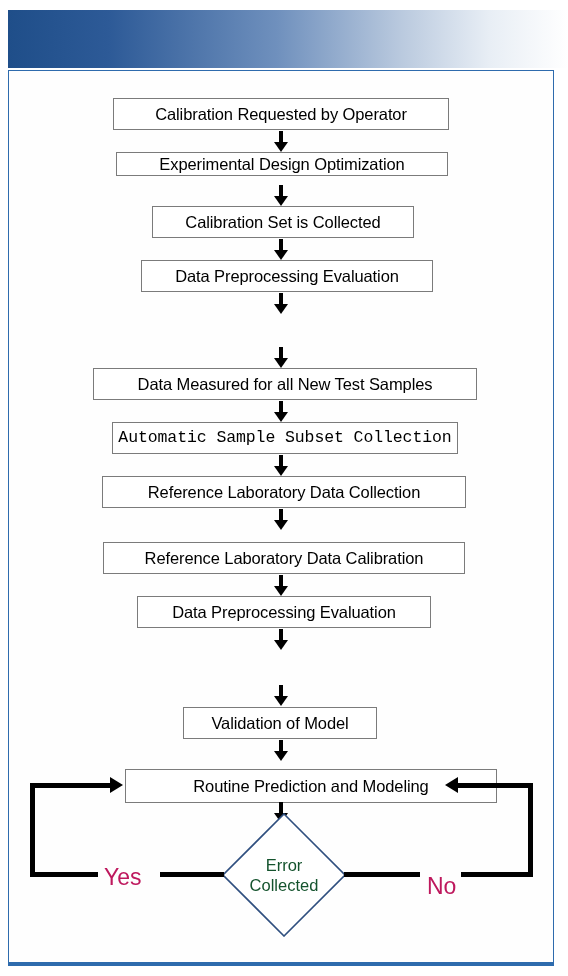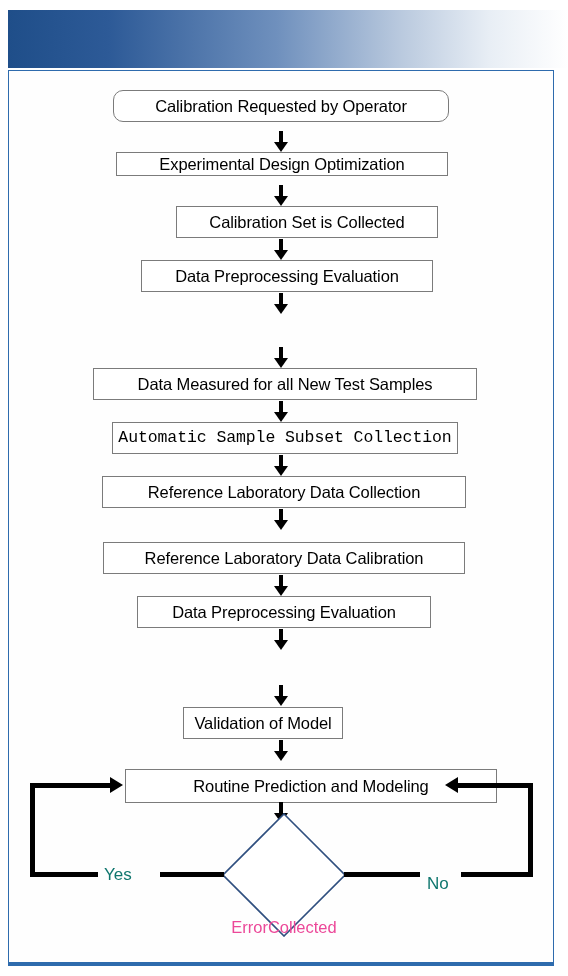--- a/index.html
+++ b/index.html
@@ -92,25 +92,26 @@
     width: 100%;
     height: 100%;
   }
   #decision .diamond-label {
     position: absolute;
     left: 0;
     top: 0;
     width: 100%;
     height: 100%;
     display: flex;
-    align-items: flex-end;
+    flex-direction: column;
+    align-items: center;
     justify-content: center;
     font-size: 16.5px;
     line-height: 1.22;
-    color: #ec4899;
+    color: #14532d;
     text-align: center;
   }
   
   .loop-seg {
     position: absolute;
     background: #000000;
   }
   .loop-arrow-right {
     position: absolute;
     width: 0;
@@ -122,52 +123,52 @@
   .loop-arrow-left {
     position: absolute;
     width: 0;
     height: 0;
     border-top: 8px solid transparent;
     border-bottom: 8px solid transparent;
     border-right: 13px solid #000000;
   }
   .branch-label {
     position: absolute;
-    font-size: 17px;
-    color: #0f766e;
+    font-size: 23px;
+    color: #be185d;
     line-height: 1;
     white-space: nowrap;
   }
 </style>
 </head>
 <body>
 
 <div id="slide">
 
   <div id="header-band"></div>
 
   <div id="content-frame"></div>
 
-  <div class="node" style="left:113px; top:90px; width:336px; height:32px;border-radius:10px;">
+  <div class="node" style="left:113px; top:98px; width:336px; height:32px;">
     <span>Calibration Requested by Operator</span>
   </div>
   <div class="arrow-down" style="left:274px; top:131px;">
     <div class="stem"></div>
     <div class="head"></div>
   </div>
 
   <div class="node" style="left:116px; top:152px; width:332px; height:24px;">
     <span>Experimental Design Optimization</span>
   </div>
   <div class="arrow-down" style="left:274px; top:185px;">
     <div class="stem"></div>
     <div class="head"></div>
   </div>
 
-  <div class="node" style="left:152px; top:206px; width:262px; height:32px;margin-left:24px;">
+  <div class="node" style="left:152px; top:206px; width:262px; height:32px;">
     <span>Calibration Set is Collected</span>
   </div>
   <div class="arrow-down" style="left:274px; top:239px;">
     <div class="stem"></div>
     <div class="head"></div>
   </div>
 
   <div class="node" style="left:141px; top:260px; width:292px; height:32px;">
     <span>Data Preprocessing Evaluation</span>
   </div>
@@ -219,21 +220,21 @@
   <div class="arrow-down" style="left:274px; top:629px;">
     <div class="stem"></div>
     <div class="head"></div>
   </div>
 
   <div class="arrow-down" style="left:274px; top:685px;">
     <div class="stem"></div>
     <div class="head"></div>
   </div>
 
-  <div class="node" style="left:183px; top:707px; width:160px; height:32px;align-items:center;">
+  <div class="node" style="left:183px; top:707px; width:194px; height:32px;align-items:center;">
     <span>Validation of Model</span>
   </div>
   <div class="arrow-down" style="left:274px; top:740px;">
     <div class="stem"></div>
     <div class="head"></div>
   </div>
 
   <div class="node" style="left:125px; top:769px; width:372px; height:34px;">
     <span>Routine Prediction and Modeling</span>
   </div>

